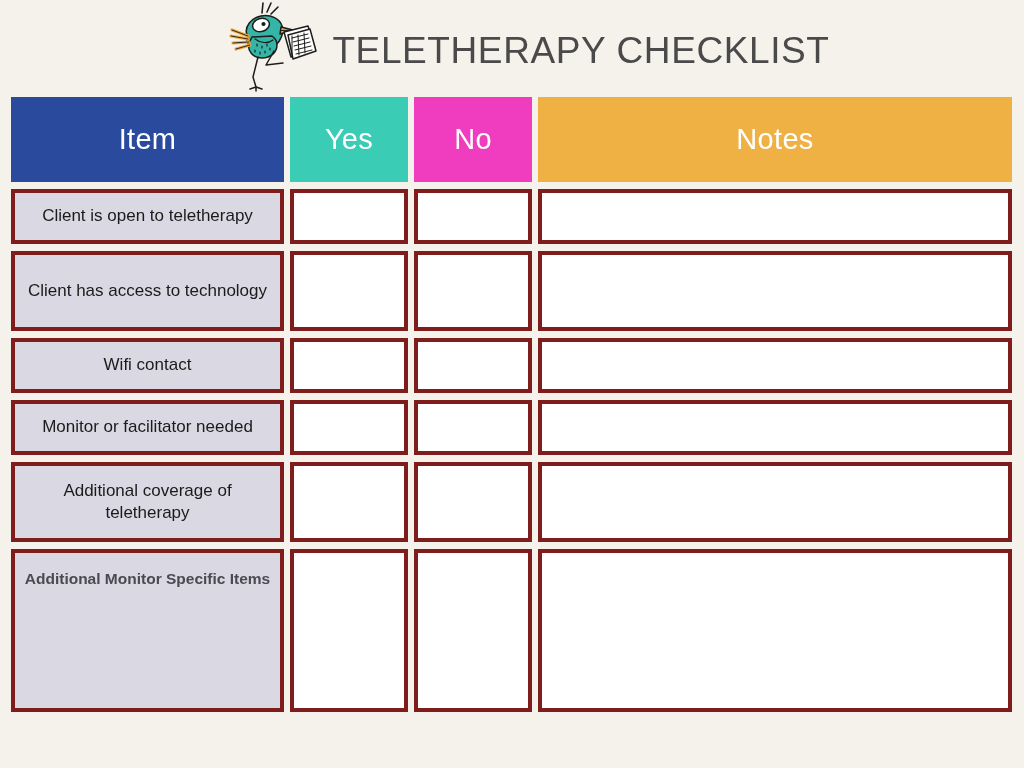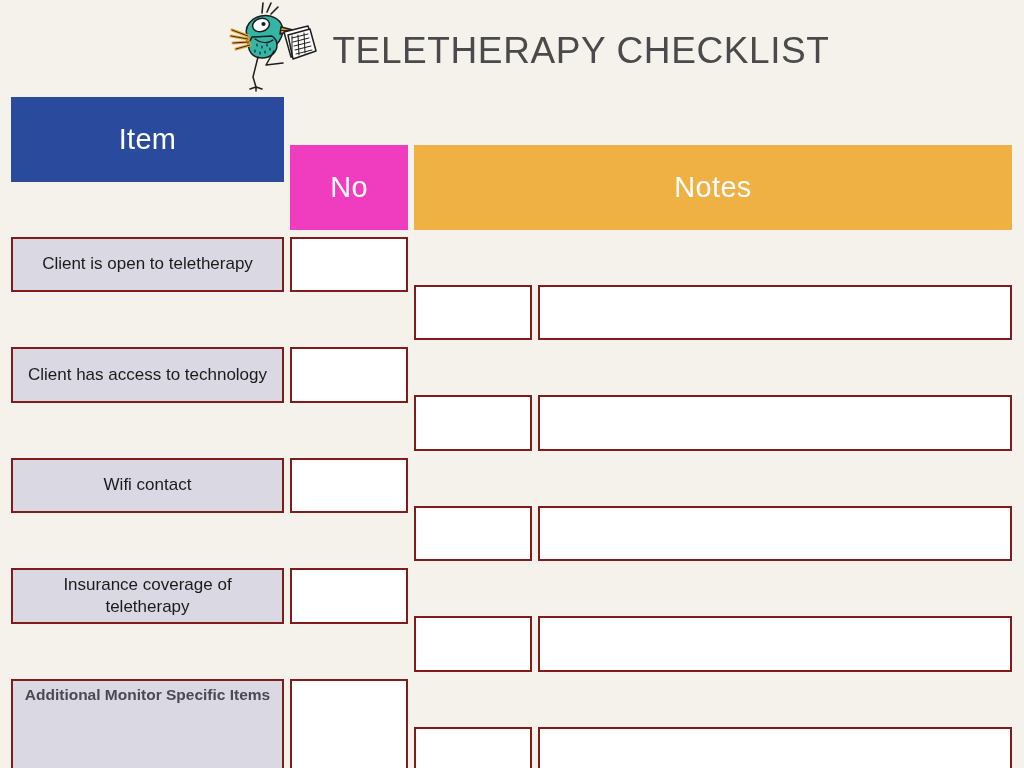--- a/index.html
+++ b/index.html
@@ -72,56 +72,56 @@
     box-sizing: border-box;
     display: flex;
     align-items: center;
     justify-content: center;
     text-align: center;
   }
 
   
   .col-item  { flex: 0 0 273px; }
   .col-yes   { flex: 0 0 118px; }
-  .col-no    { flex: 0 0 118px; margin-top: 48px; }
-  .col-notes { flex: 1 1 auto; margin-top: 48px; }
+  .col-no    { flex: 0 0 118px; }
+  .col-notes { flex: 1 1 auto; }
 
   
   #header-row { margin-bottom: 7px; }
   #header-row .cell {
     height: 85px;
     color: #ffffff;
     font-size: 29px;
     font-weight: 400;
     letter-spacing: 0.3px;
   }
   .hdr-item  { background: #2a4a9e; }
   .hdr-yes   { background: #3bccb5; }
   .hdr-no    { background: #f03dc0; }
   .hdr-notes { background: #efb044; }
 
   
   .body-row .cell {
-    border: 2px solid #7f1d1d;
-    padding: 4px 8px;
+    border: 4px solid #7f1d1d;
+    padding: 16px 8px;
   }
   .cell-item {
     background: #d9d8e3;
     color: #1b1b1b;
     font-size: 17px;
     line-height: 1.32;
   }
   .cell-check,
   .cell-notes {
     background: #ffffff;
   }
 
   
   .row-h-55  .cell { height: 55px; }
-  .row-h-78  .cell { height: 56px; }
+  .row-h-78  .cell { height: 80px; }
   .row-h-163 .cell { height: 163px; }
 
   
   .cell-item-top {
     align-items: flex-start;
     padding-top: 30px;
     font-weight: bold;
     font-size: 15.5px;
     color: #4a4a52;
   }
@@ -182,20 +182,21 @@
     </div>
 
     <div id="page-title">TELETHERAPY CHECKLIST</div>
   </div>
 </div>
 
 <div id="checklist-table">
 
   <div class="table-row" id="header-row">
     <div class="cell col-item hdr-item">Item</div>
+    <div class="cell col-yes hdr-yes">Yes</div>
     <div class="cell col-no hdr-no">No</div>
     <div class="cell col-notes hdr-notes">Notes</div>
   </div>
 
   <div class="table-row body-row row-h-55">
     <div class="cell col-item cell-item">
       <span class="item-text">Client is open to teletherapy</span>
     </div>
     <div class="cell col-yes cell-check"></div>
     <div class="cell col-no cell-check"></div>
@@ -213,25 +214,33 @@
 
   <div class="table-row body-row row-h-55">
     <div class="cell col-item cell-item">
       <span class="item-text">Wifi contact</span>
     </div>
     <div class="cell col-yes cell-check"></div>
     <div class="cell col-no cell-check"></div>
     <div class="cell col-notes cell-notes"></div>
   </div>
 
+  <div class="table-row body-row row-h-55">
+    <div class="cell col-item cell-item">
+      <span class="item-text">Monitor or facilitator needed</span>
+    </div>
+    <div class="cell col-yes cell-check"></div>
+    <div class="cell col-no cell-check"></div>
+    <div class="cell col-notes cell-notes"></div>
+  </div>
 
 
   <div class="table-row body-row row-h-78">
     <div class="cell col-item cell-item">
-      <span class="item-text">Insurance coverage of teletherapy</span>
+      <span class="item-text">Additional coverage of teletherapy</span>
     </div>
     <div class="cell col-yes cell-check"></div>
     <div class="cell col-no cell-check"></div>
     <div class="cell col-notes cell-notes"></div>
   </div>
 
   <div class="table-row body-row row-h-163">
     <div class="cell col-item cell-item cell-item-top">
       <span class="item-text">Additional Monitor Specific Items</span>
     </div>

